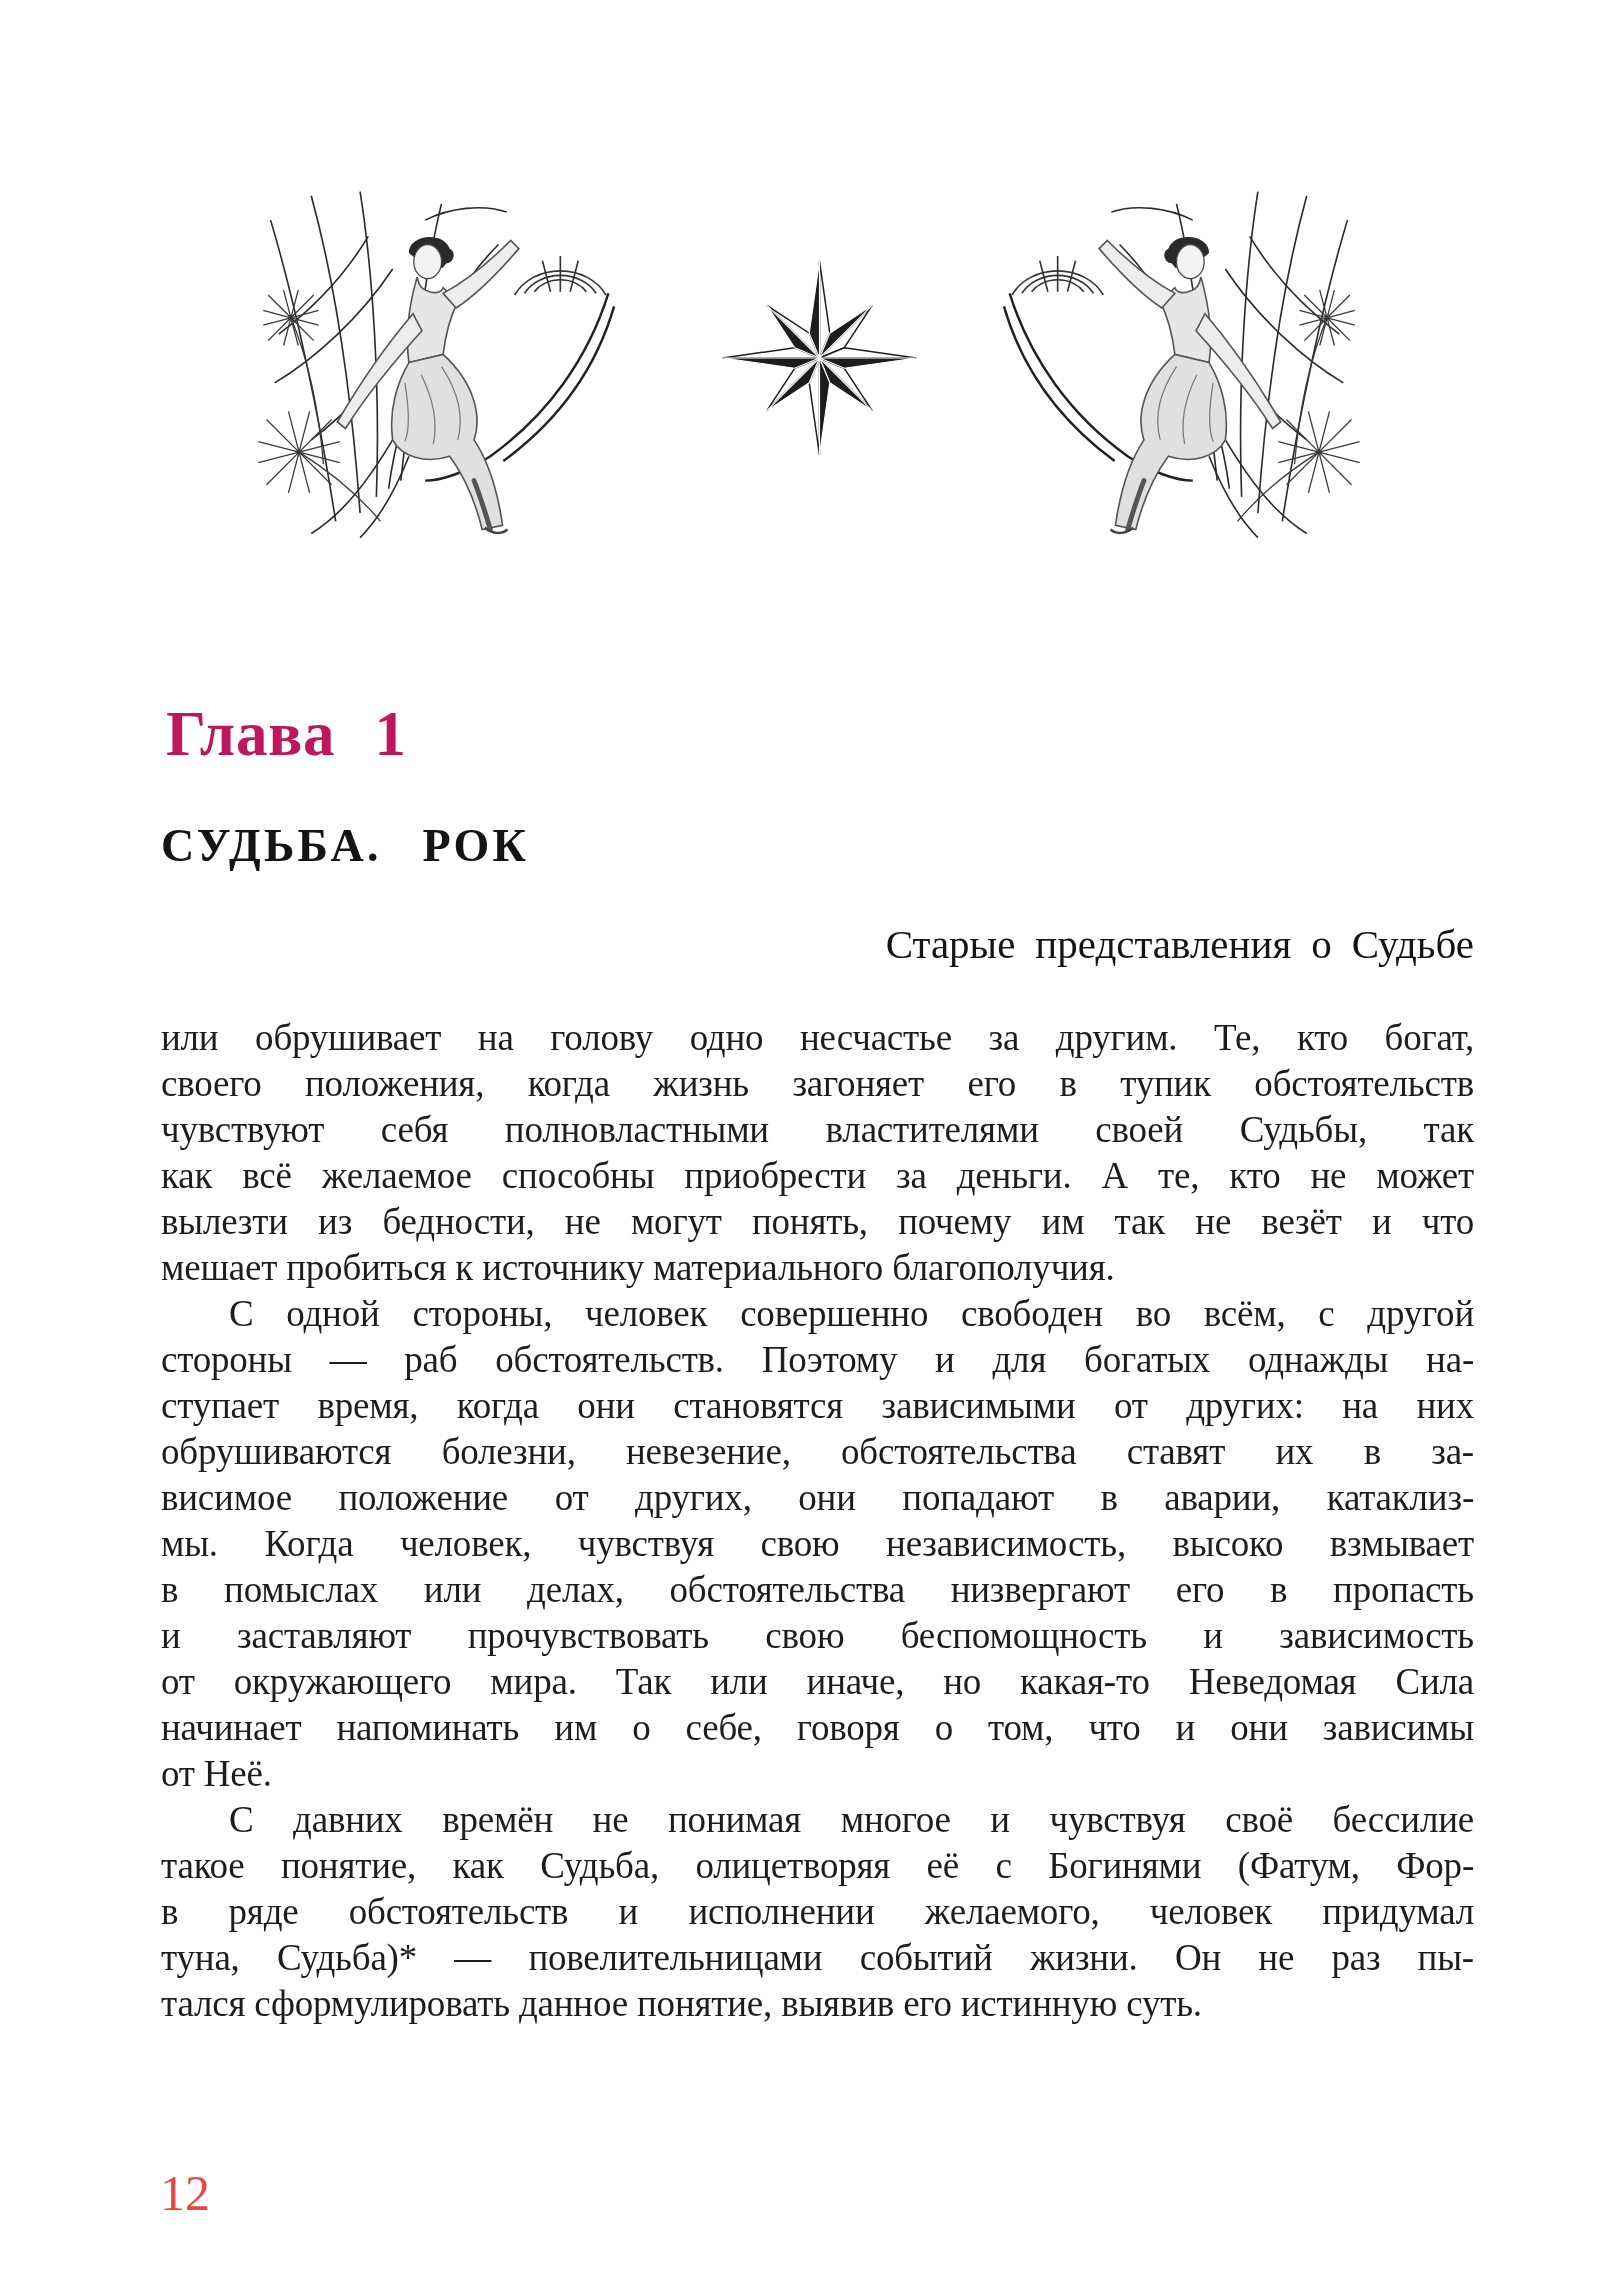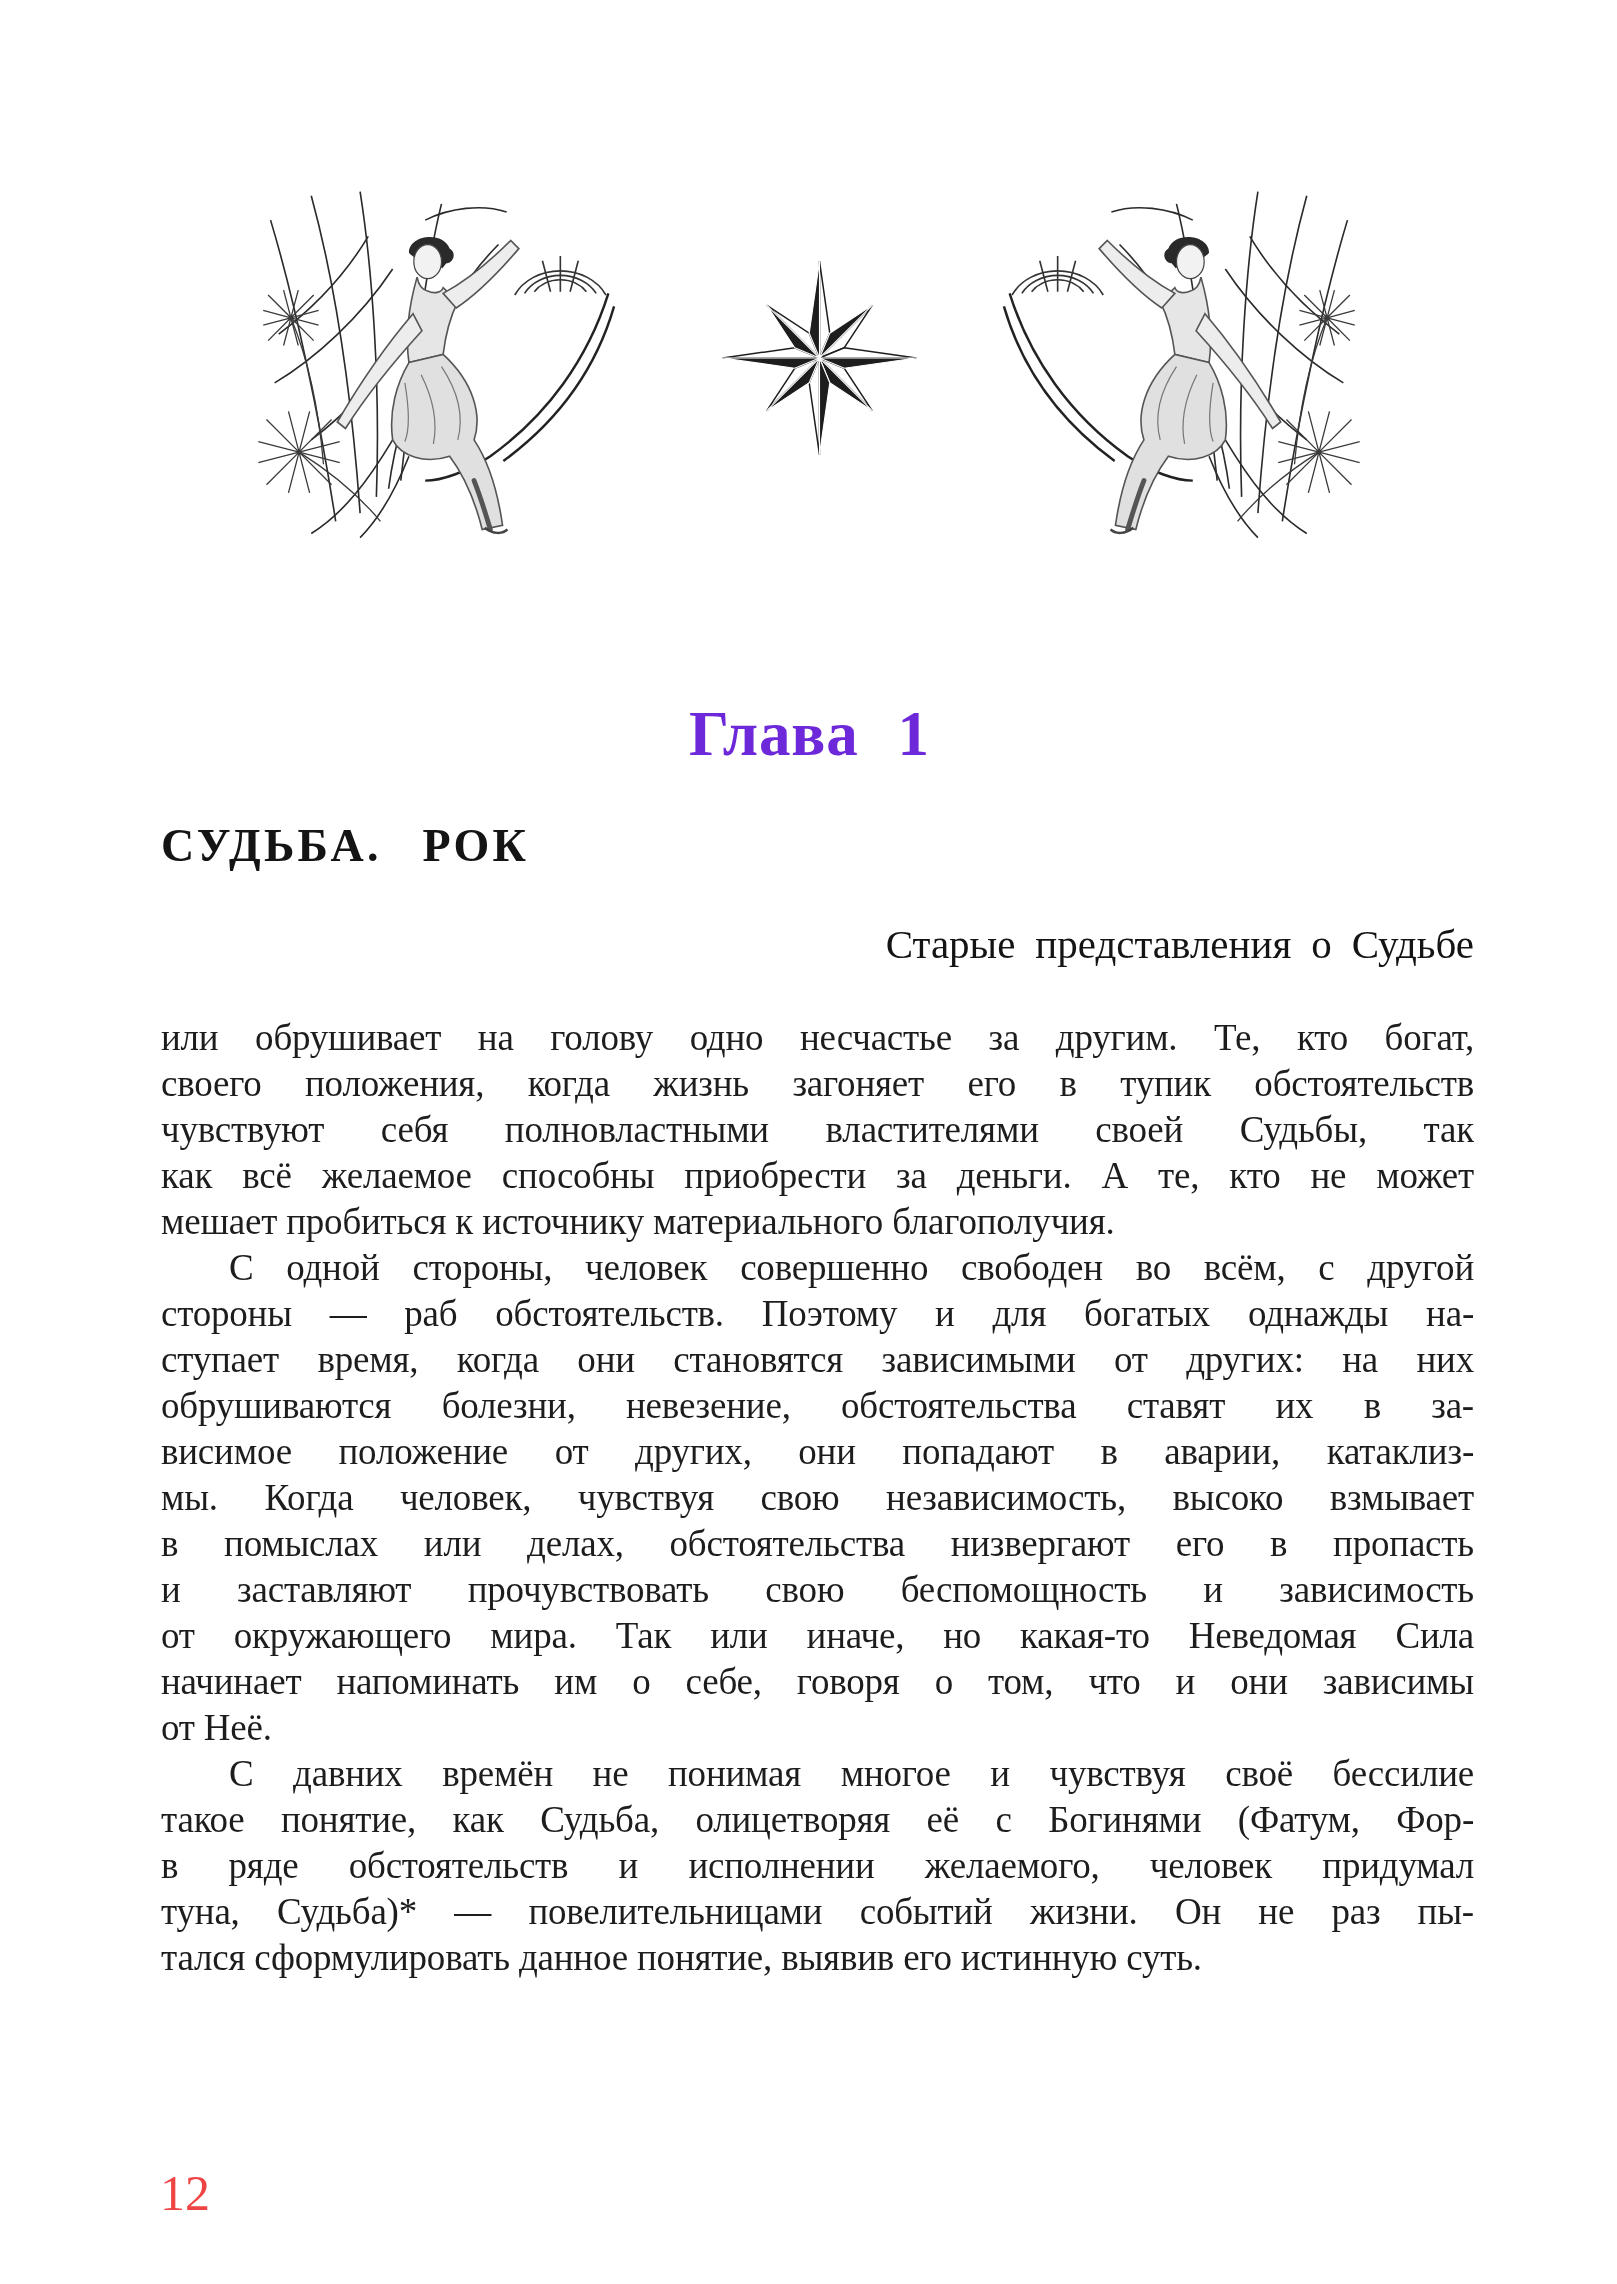--- a/index.html
+++ b/index.html
@@ -6,22 +6,22 @@
   .page{position:relative;width:1618px;height:2284px;background:#ffffff;
         font-family:"Liberation Serif","DejaVu Serif",serif;color:#1b1b1b;overflow:hidden}
 
   
   .orn{position:absolute;top:171px;width:407px;height:375px}
   .orn-left{left:238px}
   .orn-right{left:973px;transform:scaleX(-1)}
   .star{position:absolute;left:719px;top:250px;width:201px;height:216px}
 
   
-  .h-title{position:absolute;left:153px;top:698px;width:1313px;text-align:center;
-           font-size:63px;font-weight:bold;word-spacing:22.6px;letter-spacing:0.8px;color:#6d28d9}
+  .h-title{position:absolute;left:166px;top:698px;width:1313px;
+           font-size:63px;font-weight:bold;word-spacing:22.6px;letter-spacing:0.8px;color:#be185d}
   .h-heading{position:absolute;left:161px;top:819px;width:1313px;text-align:left;
            font-size:46px;font-weight:bold;letter-spacing:3.2px;word-spacing:26px;color:#141414}
   .h-sub{position:absolute;left:161px;top:920px;width:1313px;text-align:right;
            font-size:41px;font-weight:normal;word-spacing:9.7px;color:#141414}
 
   
   .body-text{position:absolute;left:161px;top:1015px;width:1313px;font-size:37px;color:#1d1d1d}
   .bline{text-align:justify;height:46px;line-height:46px;overflow:hidden;letter-spacing:-0.2px}
   .bline::after{content:"";display:inline-block;width:100%;height:0}
   .bline.first{text-indent:68px}
@@ -119,20 +119,21 @@
 
   <div class="h-title">Глава 1</div>
   <div class="h-heading">СУДЬБА. РОК</div>
   <div class="h-sub">Старые представления о Судьбе</div>
 
   <div class="body-text">
       <div class="bline">или обрушивает на голову одно несчастье за другим. Те, кто богат,</div>
       <div class="bline">своего положения, когда жизнь загоняет его в тупик обстоятельств</div>
       <div class="bline">чувствуют себя полновластными властителями своей Судьбы, так</div>
       <div class="bline">как всё желаемое способны приобрести за деньги. А те, кто не может</div>
+      <div class="bline">вылезти из бедности, не могут понять, почему им так не везёт и что</div>
       <div class="bline lastline">мешает пробиться к источнику материального благополучия.</div>
       <div class="bline first">С одной стороны, человек совершенно свободен во всём, с другой</div>
       <div class="bline">стороны — раб обстоятельств. Поэтому и для богатых однажды на-</div>
       <div class="bline">ступает время, когда они становятся зависимыми от других: на них</div>
       <div class="bline">обрушиваются болезни, невезение, обстоятельства ставят их в за-</div>
       <div class="bline">висимое положение от других, они попадают в аварии, катаклиз-</div>
       <div class="bline">мы. Когда человек, чувствуя свою независимость, высоко взмывает</div>
       <div class="bline">в помыслах или делах, обстоятельства низвергают его в пропасть</div>
       <div class="bline">и заставляют прочувствовать свою беспомощность и зависимость</div>
       <div class="bline">от окружающего мира. Так или иначе, но какая-то Неведомая Сила</div>

